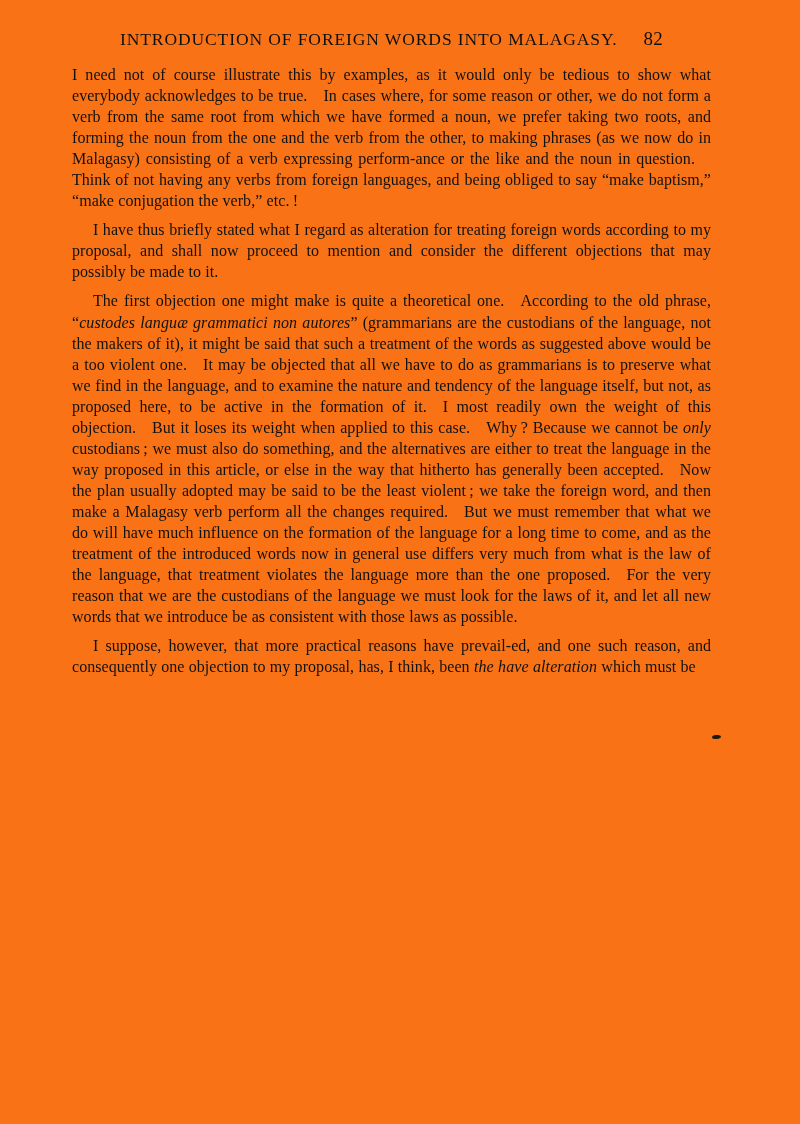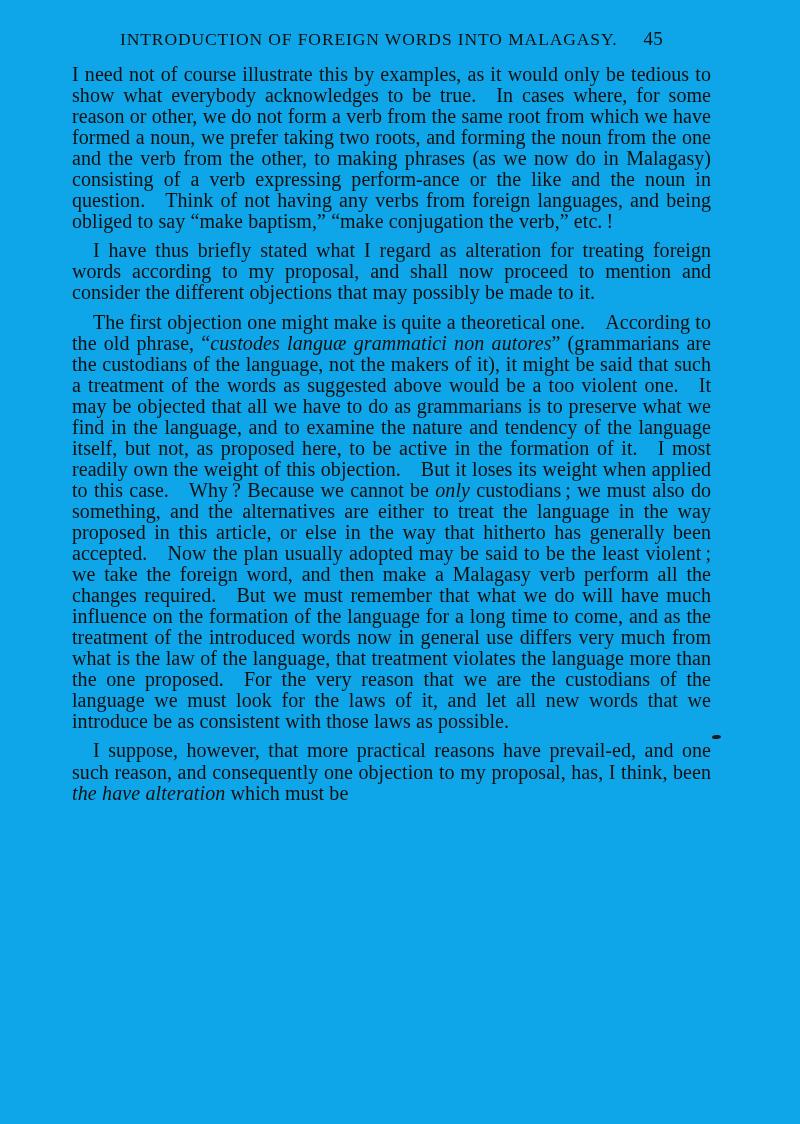--- a/index.html
+++ b/index.html
@@ -13,21 +13,21 @@
     position: relative;
     overflow: hidden;
     font-family: "Liberation Serif", "DejaVu Serif", serif;
     color: #111111;
     -webkit-font-smoothing: antialiased;
   }
 
   .page {
     position: absolute;
     inset: 0;
-    background: #0ea5e9;
+    background: #f97316;
     text-decoration: underline;
   }
 
   
   .runhead {
     position: absolute;
     left: 72px;
     top: 28px;
     width: 638px;
     height: 26px;
@@ -54,21 +54,21 @@
     position: absolute;
     left: 72px;
     top: 64px;
     width: 639px;
   }
 
   p.para {
     margin: 0;
     text-align: justify;
     text-justify: inter-word;
-    font-size: 20px;
+    font-size: 16px;
     line-height: 21.05px;
     letter-spacing: 0.05px;
     word-spacing: 0.2px;
     color: #111111;
     text-indent: 21px;
     hyphens: none;
   }
   p.para + p.para {
     margin-top: 8px;
   }
@@ -95,21 +95,21 @@
     transform: rotate(-6deg);
   }
 </style>
 </head>
 <body>
 
 <div class="page">
 
   <div class="runhead">
     <span class="runhead-title">INTRODUCTION OF FOREIGN WORDS INTO MALAGASY.</span>
-    <span class="runhead-folio">45</span>
+    <span class="runhead-folio">82</span>
   </div>
 
   <div class="textblock">
       <p class="para noindent">I need not of course illustrate this by examples, as it would only be tedious to show what everybody acknowledges to be true. In cases where, for some reason or other, we do not form a verb from the same root from which we have formed a noun, we prefer taking two roots, and forming the noun from the one and the verb from the other, to making phrases (as we now do in Malagasy) consisting of a verb expressing perform‐ance or the like and the noun in question. Think of not having any verbs from foreign languages, and being obliged to say “make baptism,” “make conjugation the verb,” etc. !</p>
       <p class="para">I have thus briefly stated what I regard as alteration for treating foreign words according to my proposal, and shall now proceed to mention and consider the different objections that may possibly be made to it.</p>
       <p class="para">The first objection one might make is quite a theoretical one. According to the old phrase, “<em class="it">custodes languæ grammatici non autores</em>” (grammarians are the custodians of the language, not the makers of it), it might be said that such a treatment of the words as suggested above would be a too violent one. It may be objected that all we have to do as grammarians is to preserve what we find in the language, and to examine the nature and tendency of the language itself, but not, as proposed here, to be active in the formation of it. I most readily own the weight of this objection. But it loses its weight when applied to this case. Why ? Because we cannot be <em class="it">only</em> custodians ; we must also do something, and the alternatives are either to treat the language in the way proposed in this article, or else in the way that hitherto has generally been accepted. Now the plan usually adopted may be said to be the least violent ; we take the foreign word, and then make a Malagasy verb perform all the changes required. But we must remember that what we do will have much influence on the formation of the language for a long time to come, and as the treatment of the introduced words now in general use differs very much from what is the law of the language, that treatment violates the language more than the one proposed. For the very reason that we are the custodians of the language we must look for the laws of it, and let all new words that we introduce be as consistent with those laws as possible.</p>
       <p class="para">I suppose, however, that more practical reasons have prevail‐ed, and one such reason, and consequently one objection to my proposal, has, I think, been <em class="it">the have alteration</em> which must be</p>
     </div>
 
   <div class="speck"></div>

